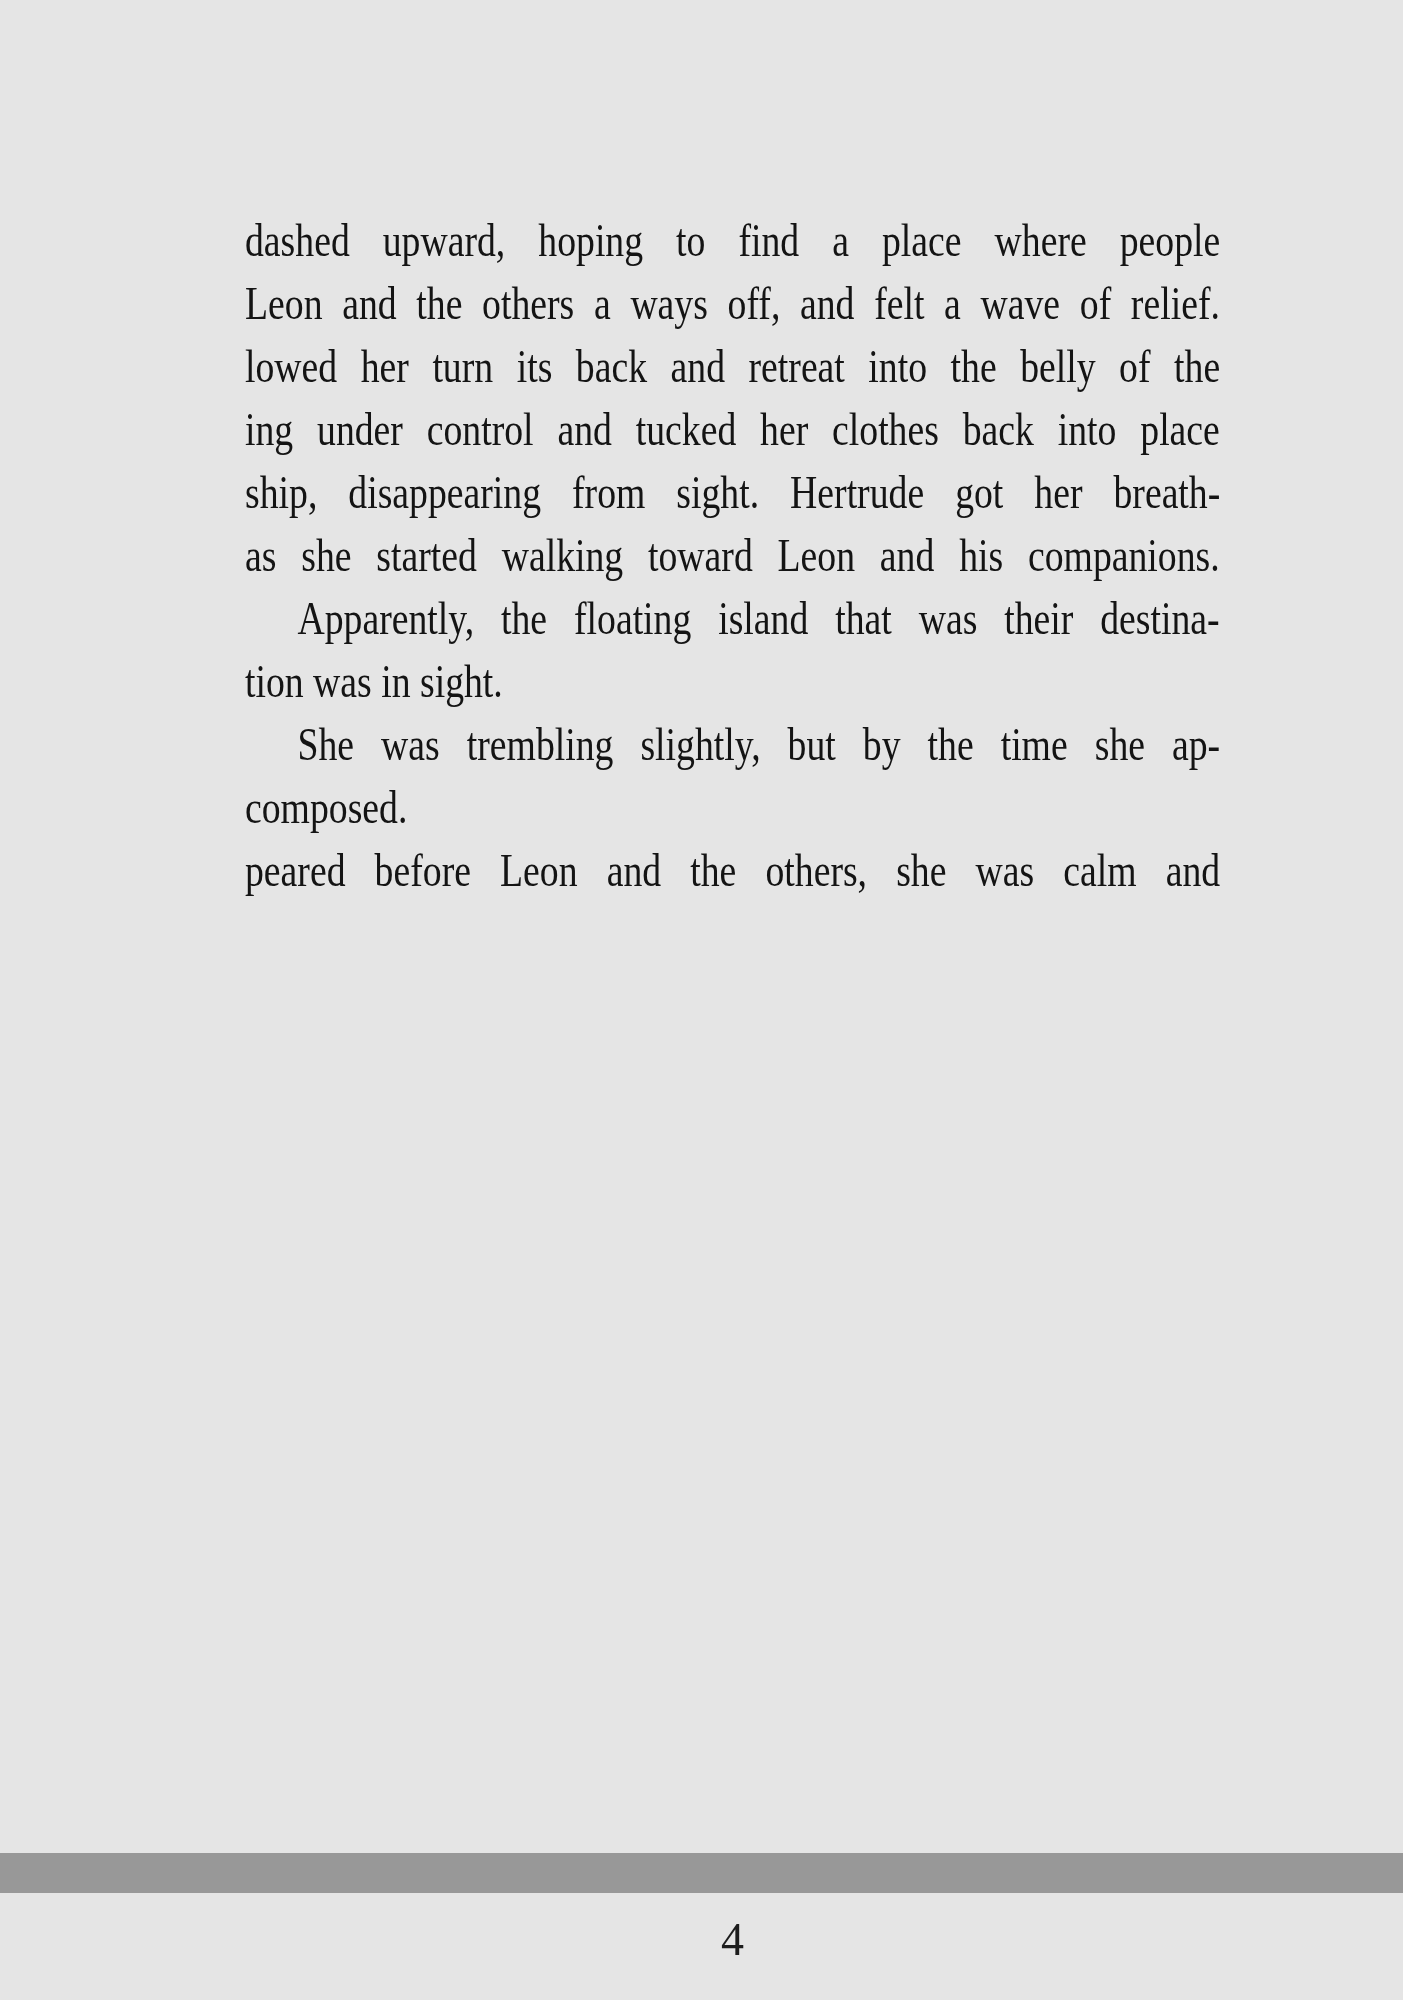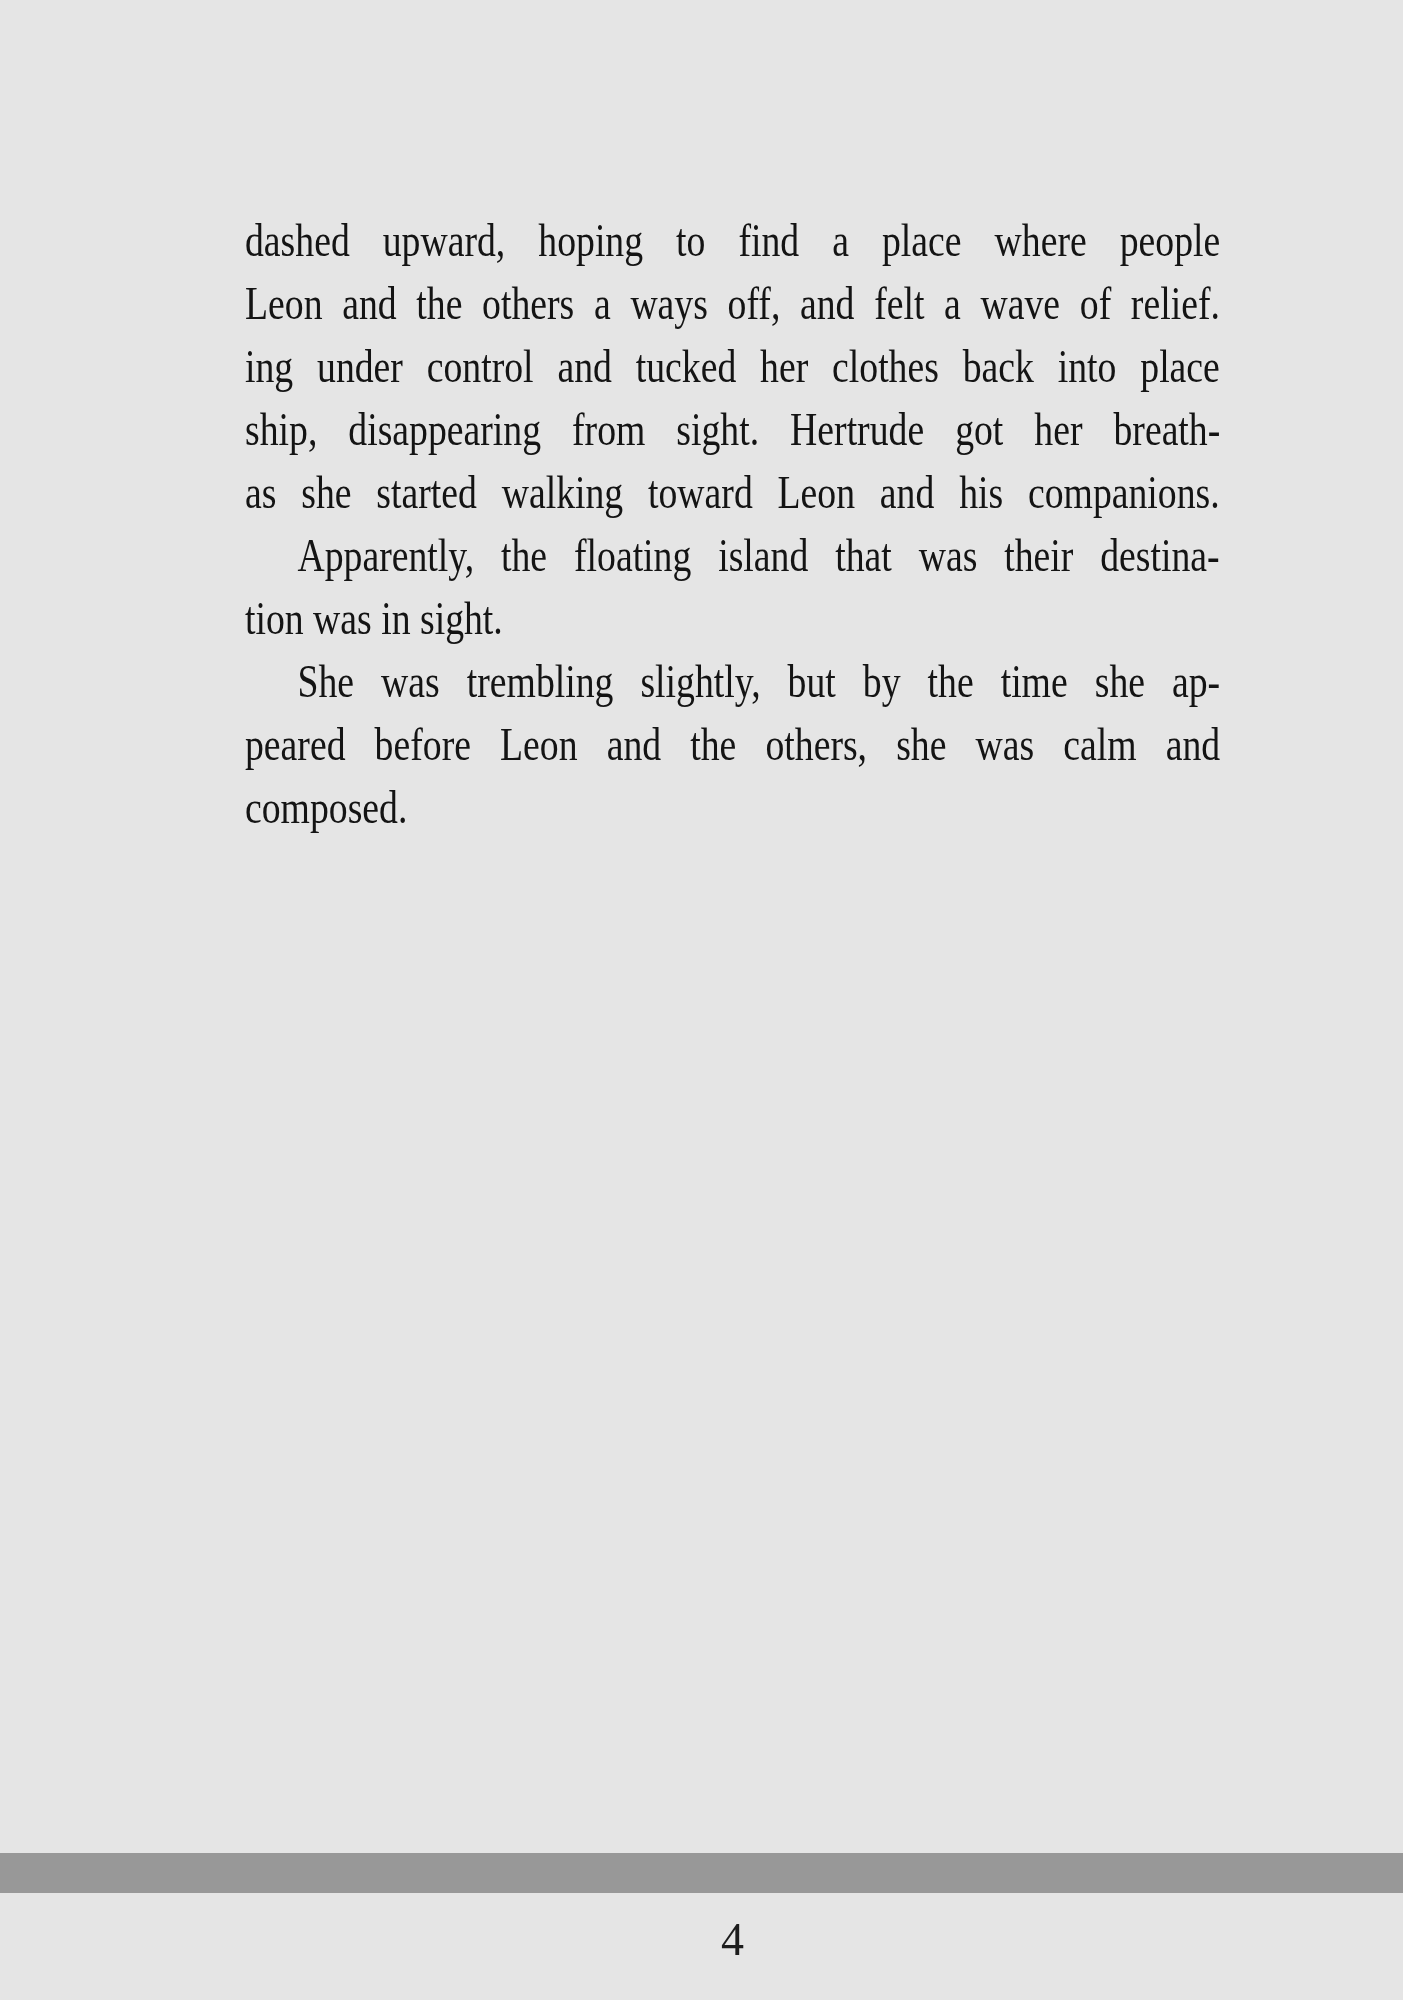--- a/index.html
+++ b/index.html
@@ -32,27 +32,28 @@
   }
 </style>
 </head>
 <body>
 
 <div class="page">
 
   <div class="textblock">
     <div class="line"><span class="fit just" style="transform: scaleX(0.82); word-spacing: 28.753px;">dashed upward, hoping to find a place where people</span></div>
     <div class="line"><span class="fit just" style="transform: scaleX(0.82); word-spacing: 12.502px;">Leon and the others a ways off, and felt a wave of relief.</span></div>
+    <div class="line"><span class="fit just" style="transform: scaleX(0.82); word-spacing: 17.184px;">lowed her turn its back and retreat into the belly of the</span></div>
     <div class="line"><span class="fit just" style="transform: scaleX(0.82); word-spacing: 17.5583px;">ing under control and tucked her clothes back into place</span></div>
     <div class="line"><span class="fit just" style="transform: scaleX(0.82); word-spacing: 26.2892px;">ship, disappearing from sight. Hertrude got her breath-</span></div>
     <div class="line"><span class="fit just" style="transform: scaleX(0.82); word-spacing: 18.753px;">as she started walking toward Leon and his companions.</span></div>
     <div class="line indent"><span class="fit just" style="transform: scaleX(0.82); word-spacing: 21.2892px;">Apparently, the floating island that was their destina-</span></div>
     <div class="line"><span class="fit nojust" style="transform: scaleX(0.82);">tion was in sight.</span></div>
     <div class="line indent"><span class="fit just" style="transform: scaleX(0.82); word-spacing: 21.4472px;">She was trembling slightly, but by the time she ap-</span></div>
+    <div class="line"><span class="fit nojust" style="transform: scaleX(0.82);">composed.</span></div>
     <div class="line"><span class="fit just" style="transform: scaleX(0.82); word-spacing: 24.0027px;">peared before Leon and the others, she was calm and</span></div>
-    <div class="line"><span class="fit nojust" style="transform: scaleX(0.82);">composed.</span></div>
   </div>
 
   <div class="footer-bar"></div>
 
   <div class="folio">4</div>
 
 </div>
 
 </body></html>

